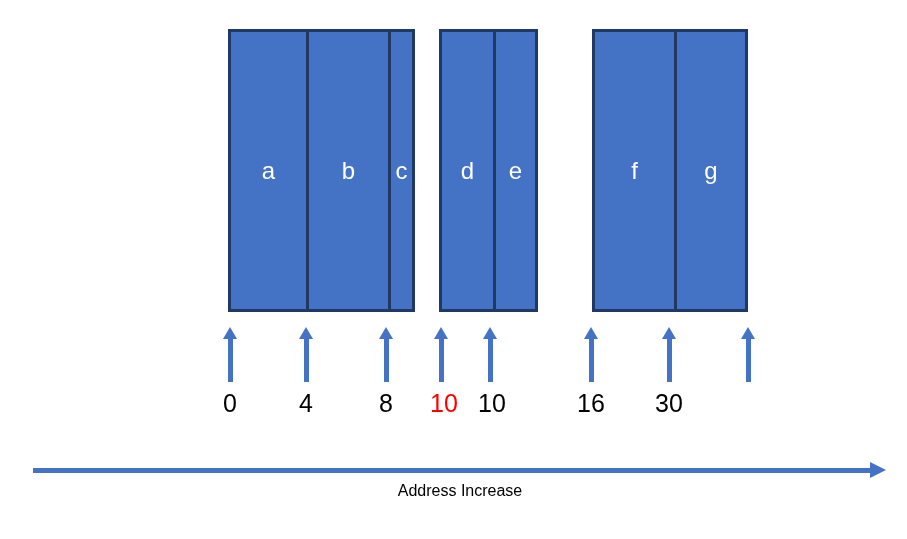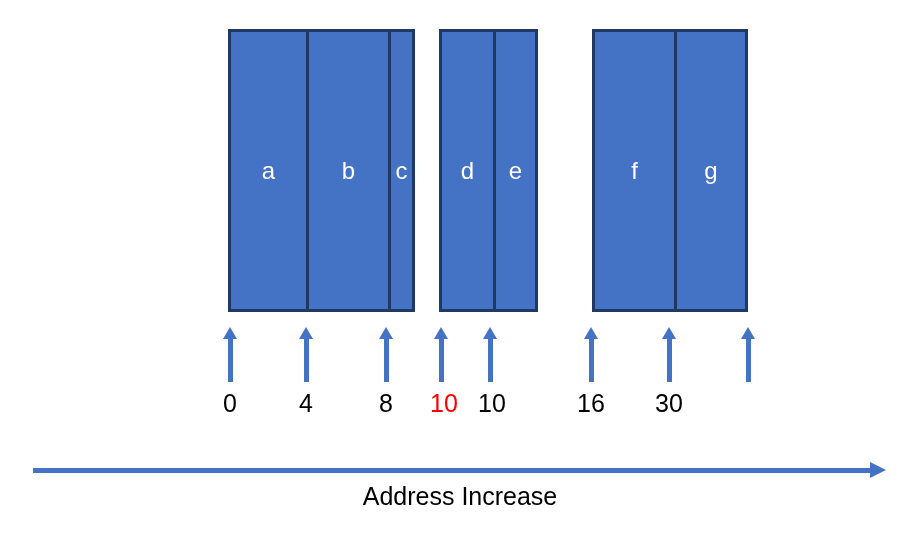--- a/index.html
+++ b/index.html
@@ -102,21 +102,21 @@
     border-top: 8px solid transparent;
     border-bottom: 8px solid transparent;
     border-left: 16px solid #4472C4;
   }
   .axis-caption {
     position: absolute;
     left: 260px;
     top: 482px;
     width: 400px;
     text-align: center;
-    font-size: 25px;
+    font-size: 16px;
     color: #000000;
   }
 </style>
 </head>
 <body>
 
 <div class="canvas">
 
   <div class="block-group g1">
     <div class="block-cell c0">

